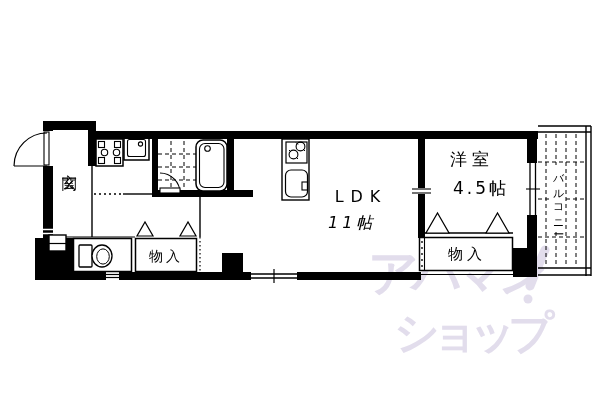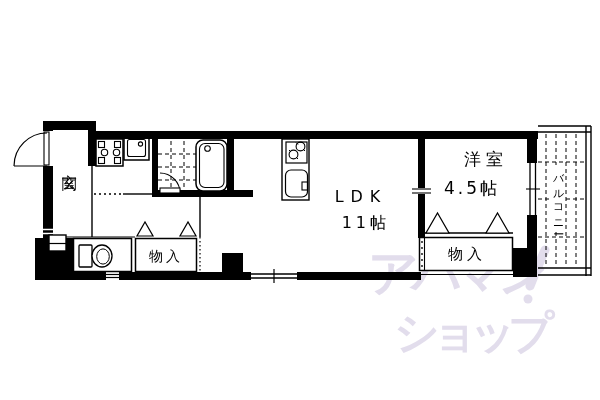--- a/index.html
+++ b/index.html
@@ -13,23 +13,23 @@
   }
   .wm1{left:368px;top:248px;font-size:50px;letter-spacing:-8px;}
   .wm2{left:394px;top:310px;font-size:45px;letter-spacing:-8px;}
   .plan-svg{position:absolute;left:0;top:0;z-index:1;}
   .lbl{
     position:absolute;z-index:2;color:#000;white-space:nowrap;line-height:1.15;
   }
   .v{writing-mode:vertical-rl;text-orientation:upright;}
   .genkan{left:60px;top:162px;font-size:15px;letter-spacing:3px;}
   .ldk{left:332px;top:188px;width:58px;text-align:center;font-size:16px;letter-spacing:7px;}
-  .ldksize{left:328px;top:214px;width:62px;text-align:right;font-size:16px;letter-spacing:4px;}
-  .yoshitsu{left:450px;top:150px;width:58px;text-align:right;font-size:17px;letter-spacing:5px;}
-  .yoshitsusize{left:444px;top:179px;width:74px;text-align:left;font-size:17px;letter-spacing:3px;}
+  .ldksize{left:328px;top:214px;width:62px;text-align:left;font-size:16px;letter-spacing:4px;font-style:italic;}
+  .yoshitsu{left:450px;top:150px;width:58px;text-align:left;font-size:17px;letter-spacing:5px;}
+  .yoshitsusize{left:444px;top:179px;width:74px;text-align:center;font-size:17px;letter-spacing:3px;}
   .mono1{left:136px;top:248px;width:60px;text-align:center;font-size:14px;letter-spacing:3px;}
   .mono2{left:437px;top:246px;width:60px;text-align:center;font-size:15px;letter-spacing:4px;}
   .balcony{left:551px;top:165px;font-size:11px;letter-spacing:3px;background:#ffffff;padding:1px 0;}
 </style>
 </head>
 <body>
 
 <div class="stage">
 
   <div class="watermark wm1">アパマン</div>

